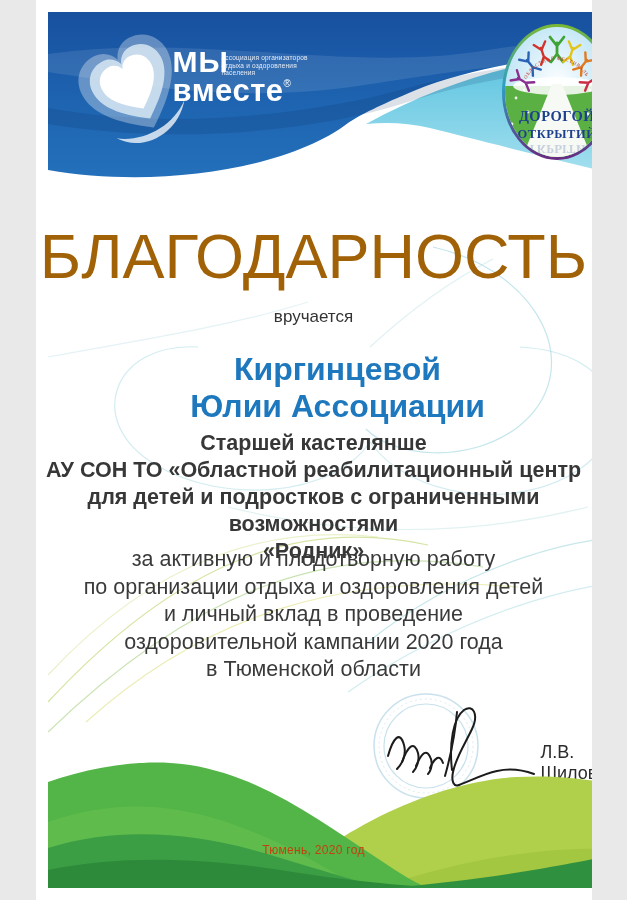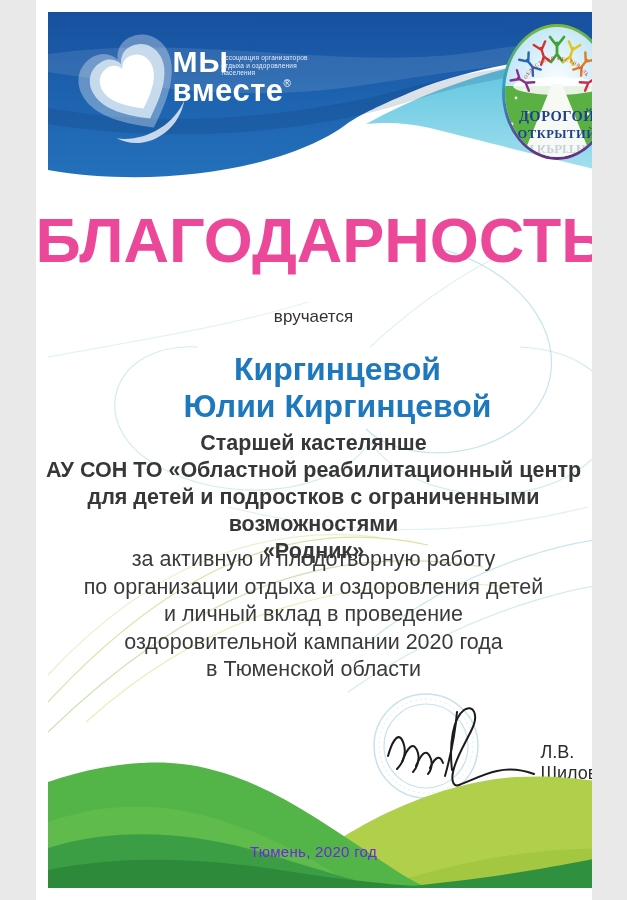--- a/index.html
+++ b/index.html
@@ -14,32 +14,32 @@
   .heart-logo-svg{left:36px;top:26px;}
   .brand{left:137px;top:47px;color:#ffffff;line-height:1;}
   .brand-we{font-size:30px;font-weight:700;letter-spacing:1px;}
   .brand-together{font-size:31px;font-weight:700;margin-top:-2px;letter-spacing:.5px;}
   .brand-reg{font-size:10px;vertical-align:14px;font-weight:400;}
   .brand-tagline{left:186px;top:54px;width:96px;color:rgba(255,255,255,.88);
     font-size:6.5px;line-height:7.5px;letter-spacing:.2px;}
   .badge-svg{left:462px;top:22px;}
   
   .ctr{width:100%;text-align:center;left:0;}
-  .title{top:204px;font-size:63px;font-weight:700;color:#ec4899;letter-spacing:0px;}
+  .title{top:220px;font-size:63px;font-weight:400;color:#a16207;letter-spacing:0px;}
   .presented{top:307px;font-size:17px;color:#333333;}
   .recipient{top:351px;font-size:32px;line-height:37px;font-weight:700;color:#1e78bd;padding-left:24px;}
   .position{top:430px;font-size:21.5px;line-height:27px;font-weight:600;color:#373737;}
   .reason{top:546px;font-size:21.5px;line-height:27.5px;font-weight:400;color:#3a3a3a;}
   
   .sig-role{left:30px;top:712px;font-size:15px;line-height:20px;color:#2b2b2b;text-align:left;}
   .sig-name{left:505px;top:742px;font-size:18px;color:#2b2b2b;}
   .stamp-sign-svg{left:318px;top:672px;}
   .deco-svg{left:12px;top:207px;pointer-events:none;}
   .hills-svg{left:12px;top:758px;}
-  .footer-line{top:843px;font-size:15px;color:#6d28d9;letter-spacing:.3px;}
+  .footer-line{top:843px;font-size:12px;color:#c2410c;letter-spacing:.3px;}
   .txt{position:absolute;}
 </style>
 </head>
 <body>
 
 <div class="page">
 
   <svg class="abs banner-svg" width="603" height="195" viewBox="0 0 603 195">
     <defs>
       <linearGradient id="blueGrad" x1="0" y1="0" x2="0" y2="1">
@@ -162,21 +162,21 @@
     <path d="M 320,435 C 420,355 540,325 603,330" stroke="#8fd0d8" opacity="0.5"></path>
     <path d="M 300,485 C 430,395 560,370 603,375" stroke="#8fd0d8" opacity="0.4"></path>
   </svg>
 
   <div class="abs ctr title txt">БЛАГОДАРНОСТЬ</div>
 
   <div class="abs ctr presented txt">вручается</div>
 
   <div class="abs ctr recipient">
     <div>Киргинцевой</div>
-    <div>Юлии Киргинцевой</div>
+    <div>Юлии Ассоциации</div>
   </div>
 
   <div class="abs ctr position">
     <div>Старшей кастелянше</div>
     <div>АУ СОН ТО «Областной реабилитационный центр</div>
     <div>для детей и подростков с ограниченными возможностями</div>
     <div>«Родник»</div>
   </div>
 
   <div class="abs ctr reason">

